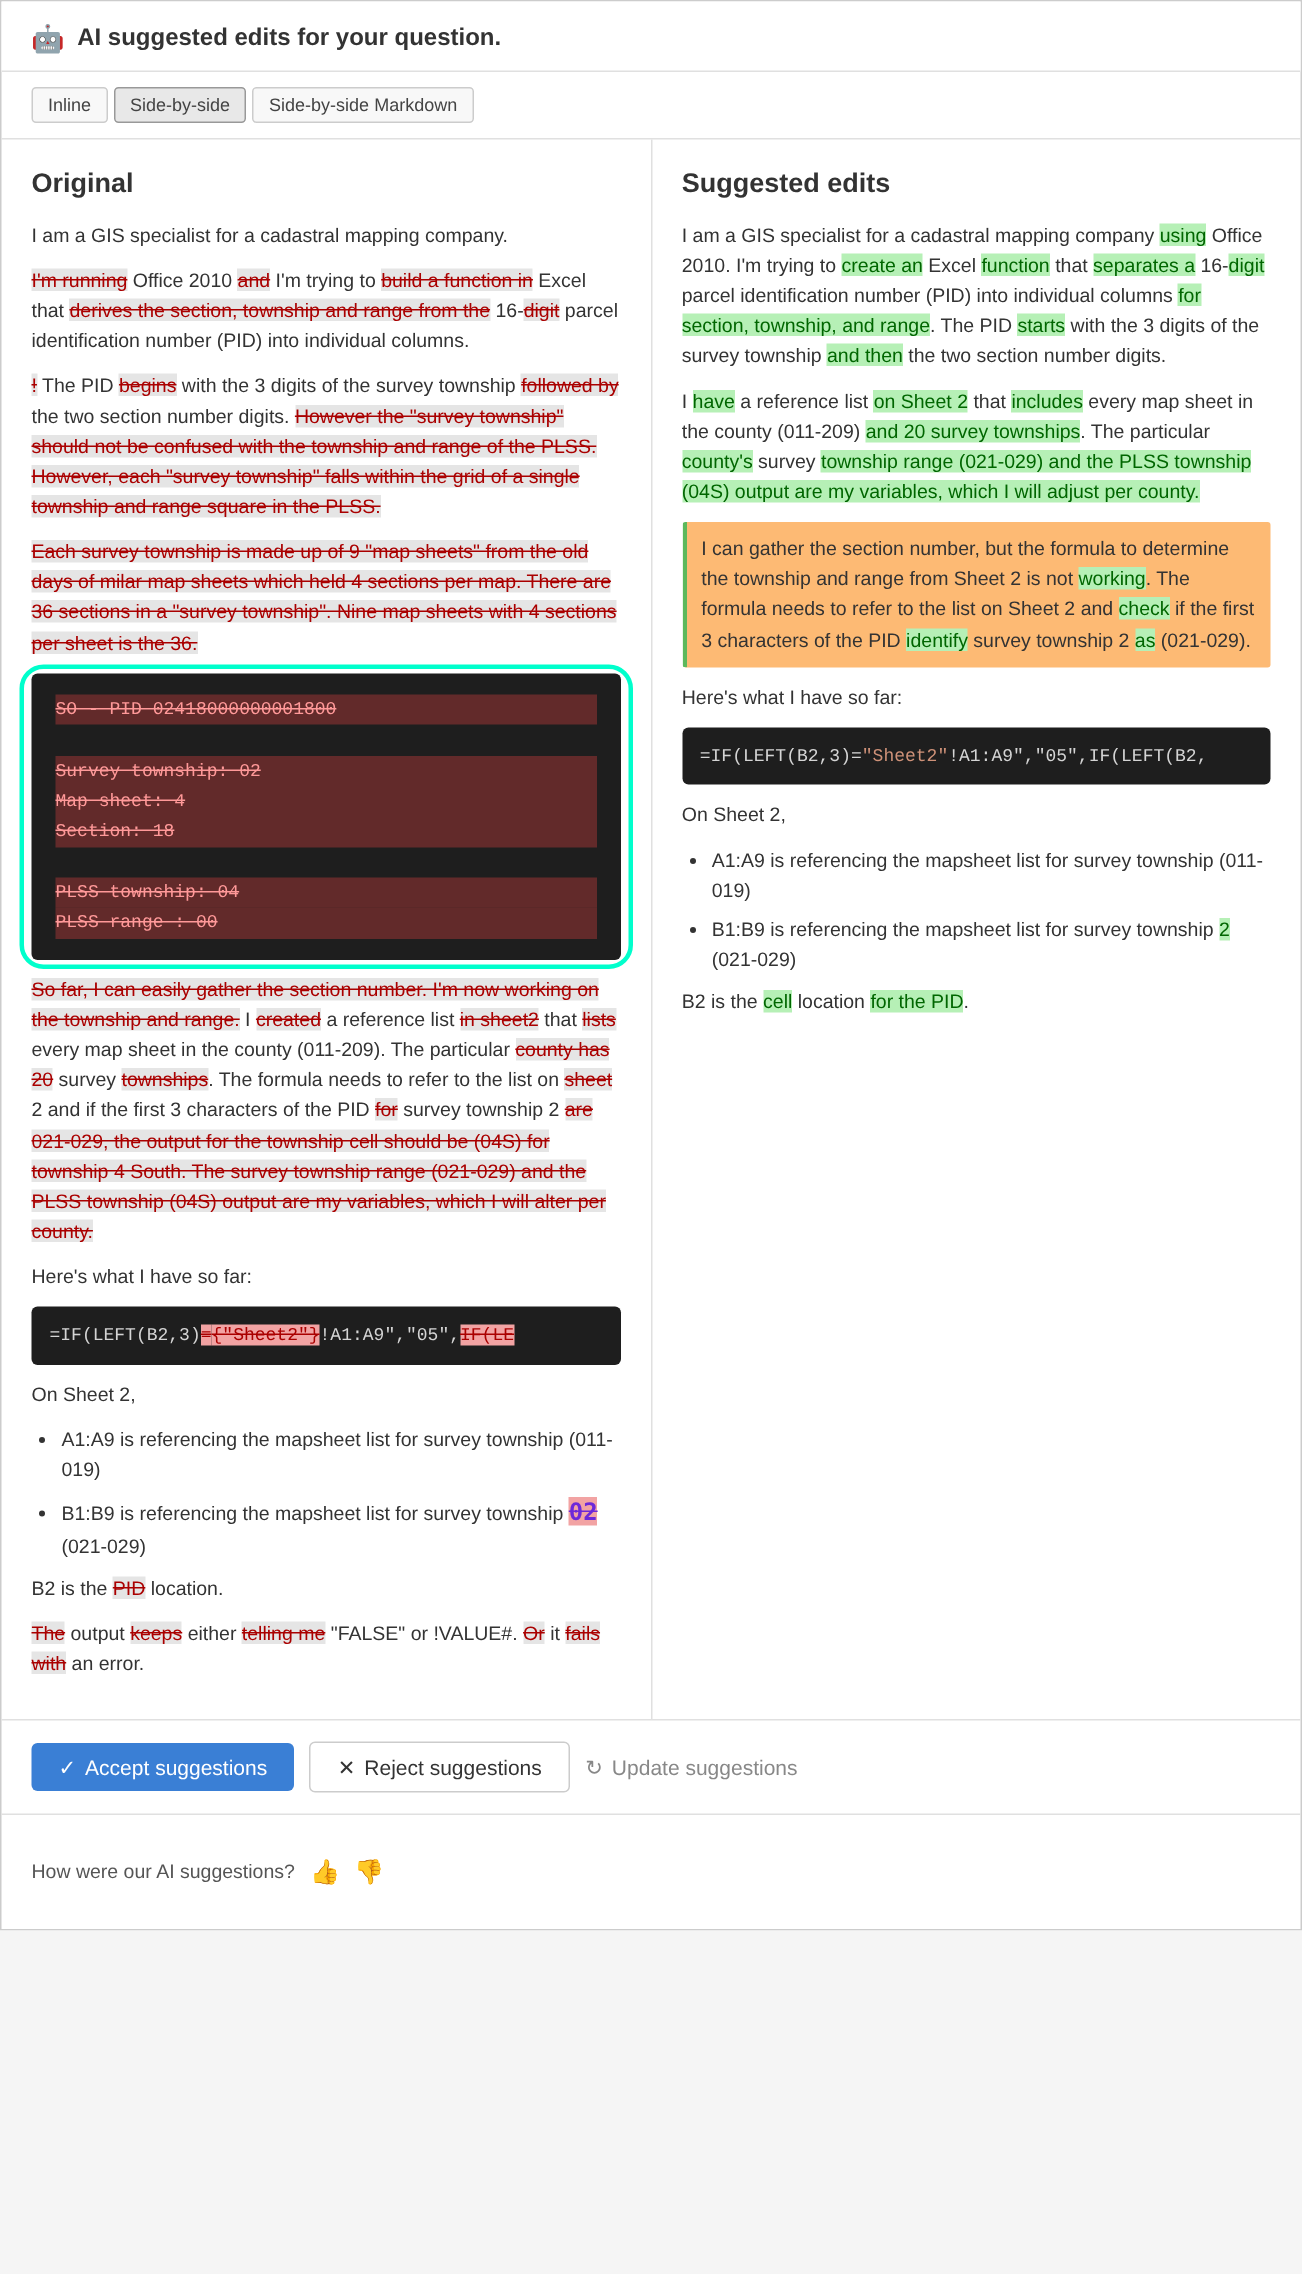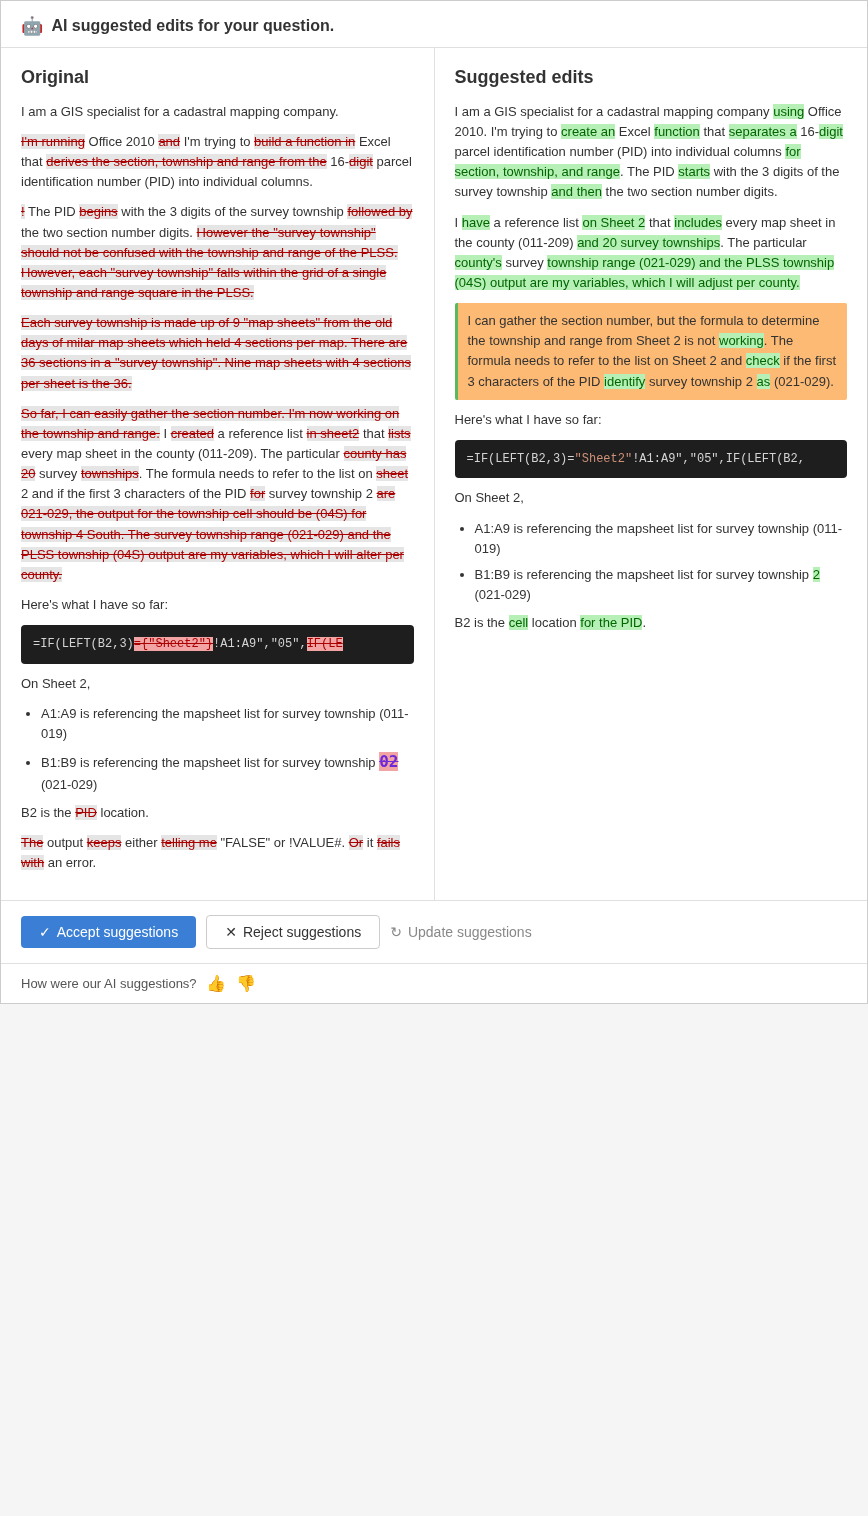--- a/index.html
+++ b/index.html
@@ -184,21 +184,21 @@
       background: none;
       border: none;
       color: #888;
       font-size: 14px;
       cursor: pointer;
       display: flex;
       align-items: center;
       gap: 6px;
     }
     .feedback-row {
-      padding: 10px 20px;
+      padding: 28px 20px;
       font-size: 13px;
       color: #555;
       border-top: 1px solid #e0e0e0;
       display: flex;
       align-items: center;
       gap: 10px;
     }
     .thumb-btn {
       background: none;
       border: none;
@@ -215,20 +215,25 @@
 </head>
 <body>
 
 <div class="outer-container">
 
   <div class="header">
     <span style="font-size:18px;">🤖</span>
     <span class="header-title">AI suggested edits for your question.</span>
   </div>
 
+  <div class="tabs-bar">
+    <button class="tab-btn">Inline</button>
+    <button class="tab-btn active">Side-by-side</button>
+    <button class="tab-btn">Side-by-side Markdown</button>
+  </div>
 
   <div class="content-area">
 
     <div class="col-original">
       <div class="col-label">Original</div>
 
       <div class="paragraph">
         I am a GIS specialist for a cadastral mapping company.
       </div>
 
@@ -249,20 +254,30 @@
         with the 3 digits of the survey township
         <span class="del">followed by</span>
         the two section number digits.
         <span class="del">However the "survey township" should not be confused with the township and range of the PLSS. However, each "survey township" falls within the grid of a single township and range square in the PLSS.</span>
       </div>
 
       <div class="paragraph">
         <span class="del">Each survey township is made up of 9 "map sheets" from the old days of milar map sheets which held 4 sections per map. There are 36 sections in a "survey township". Nine map sheets with 4 sections per sheet is the 36.</span>
       </div>
 
+      <div class="circled-code">
+        <div class="del-code">SO - PID 02418000000001800</div>
+        <br>
+        <div class="del-code">Survey township: 02</div>
+        <div class="del-code">Map sheet:        4</div>
+        <div class="del-code">Section:         18</div>
+        <br>
+        <div class="del-code">PLSS township: 04</div>
+        <div class="del-code">PLSS range  : 00</div>
+      </div>
 
       <div class="paragraph">
         <span class="del">So far, I can easily gather the section number. I'm now working on the township and range.</span>
         I
         <span class="del">created</span>
         a reference list
         <span class="del">in sheet2</span>
         that
         <span class="del">lists</span>
         every map sheet in the county (011-209). The particular

